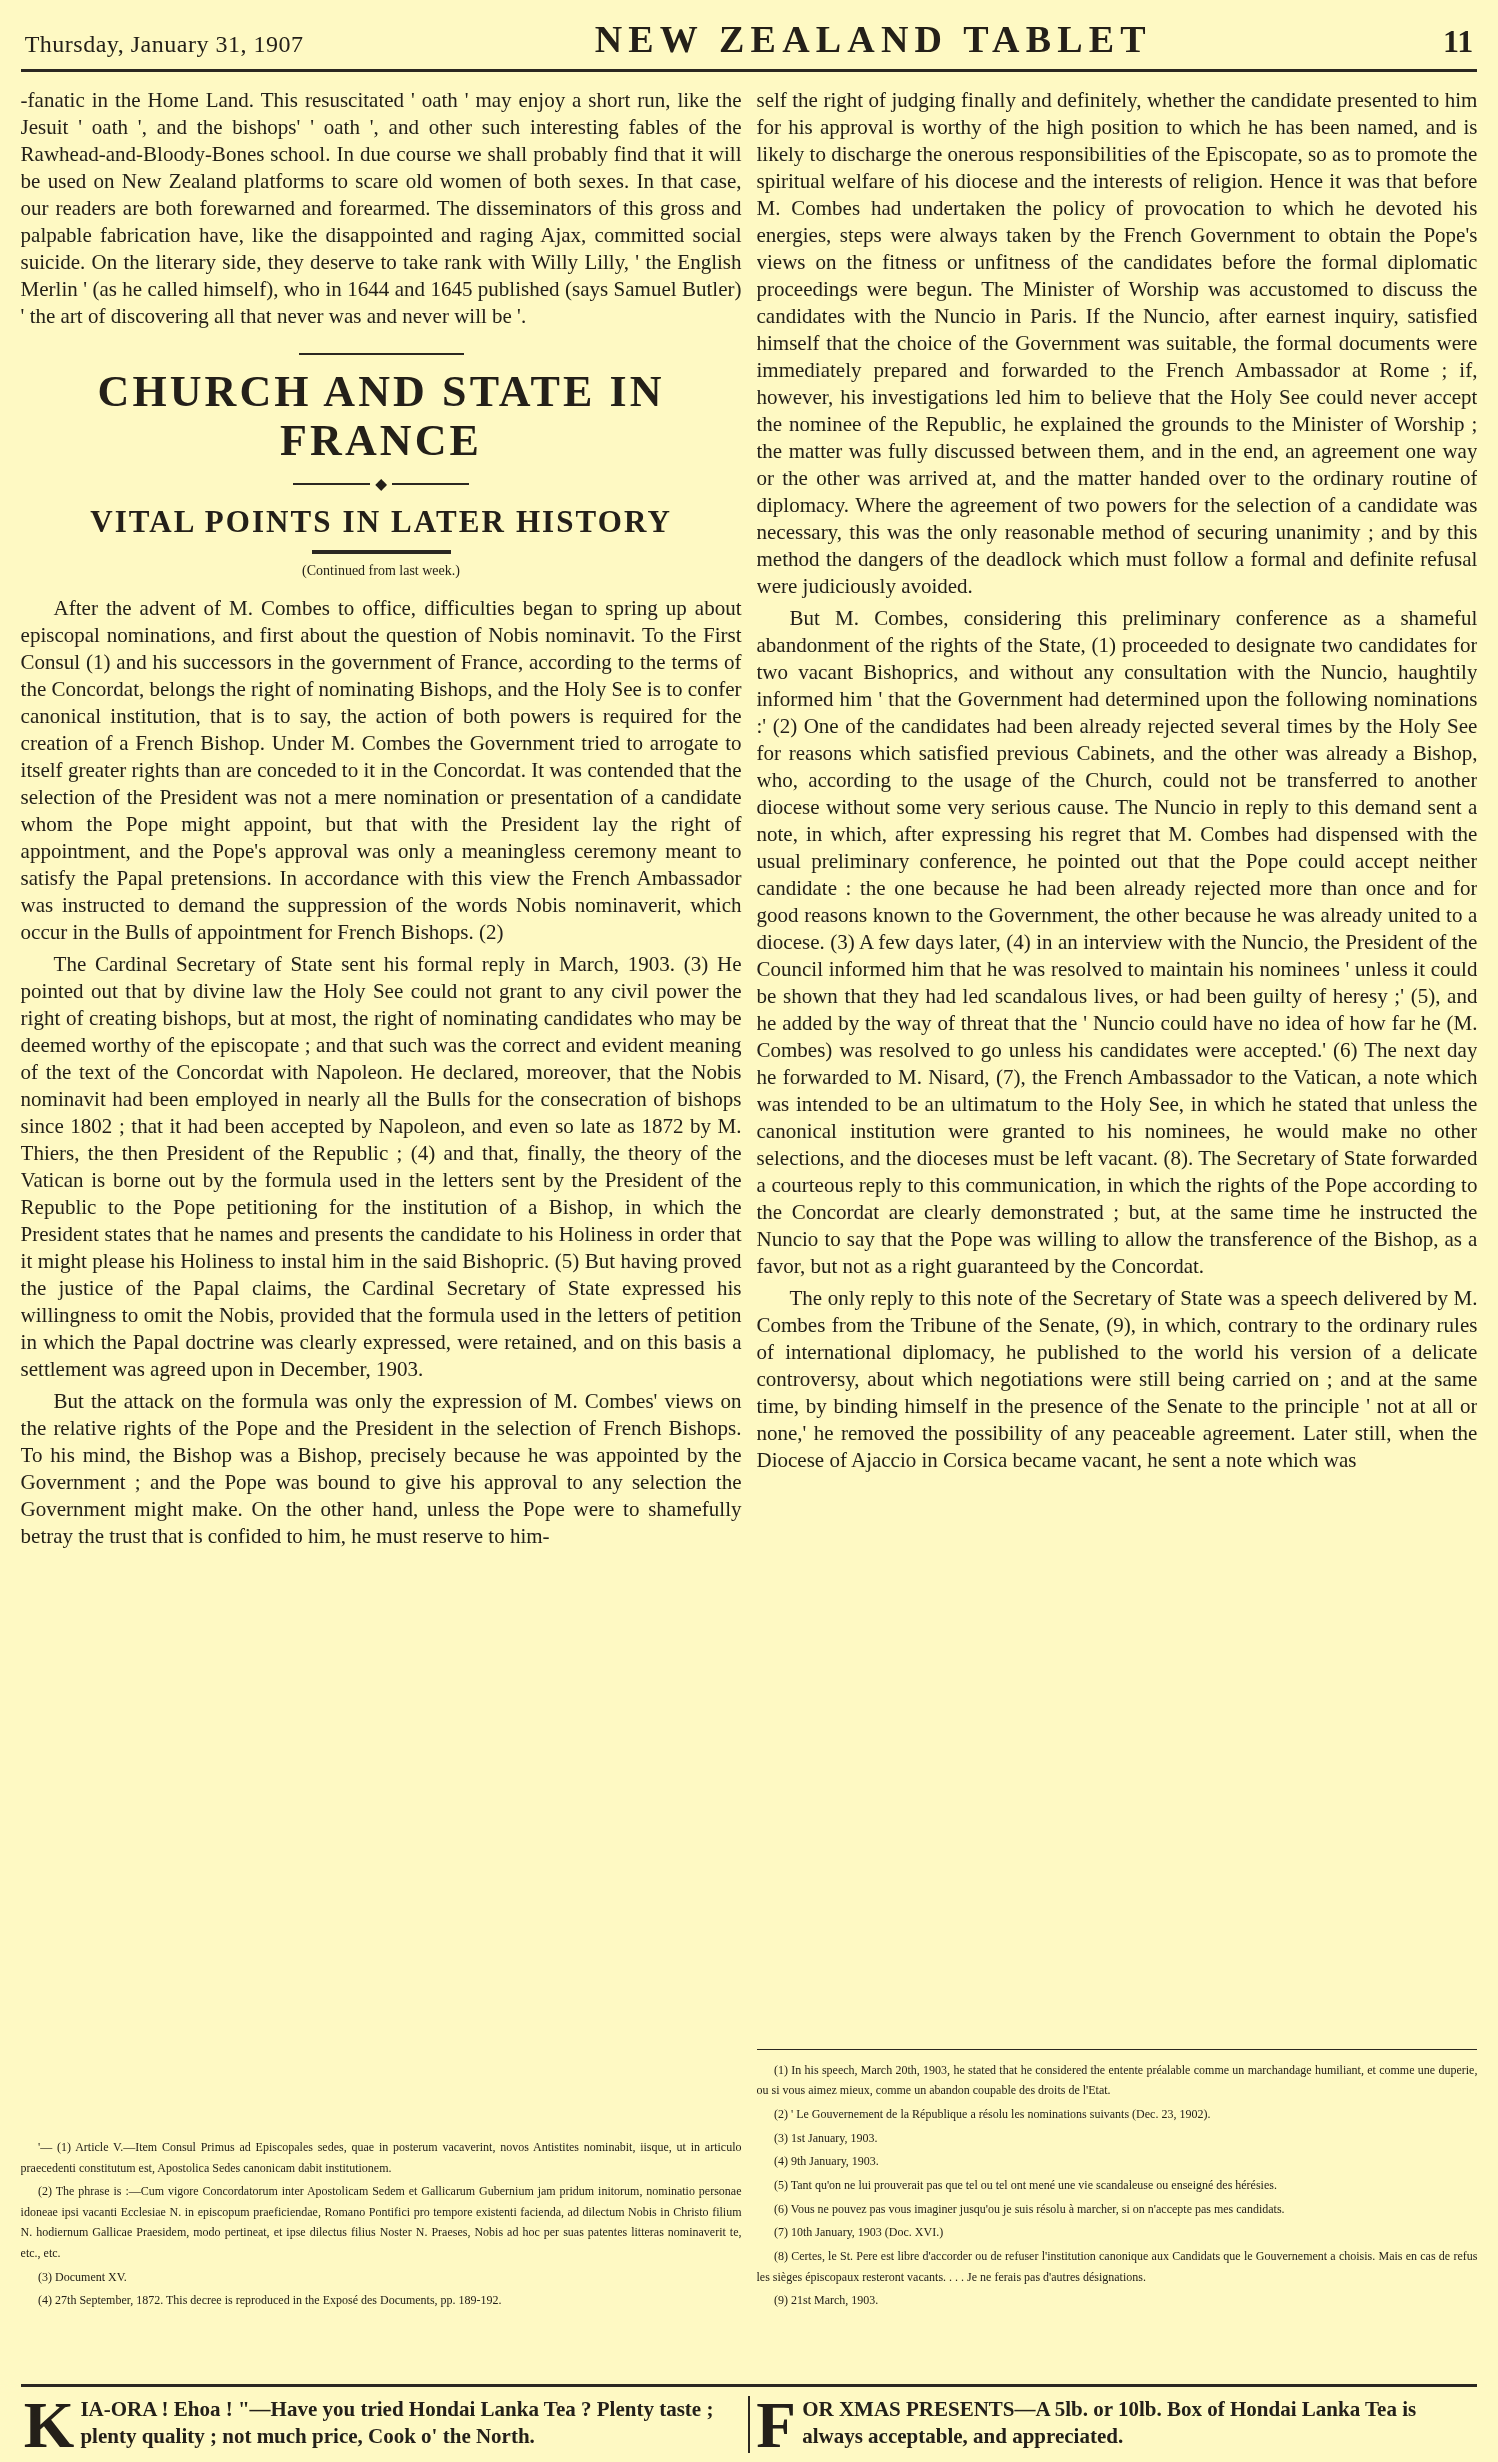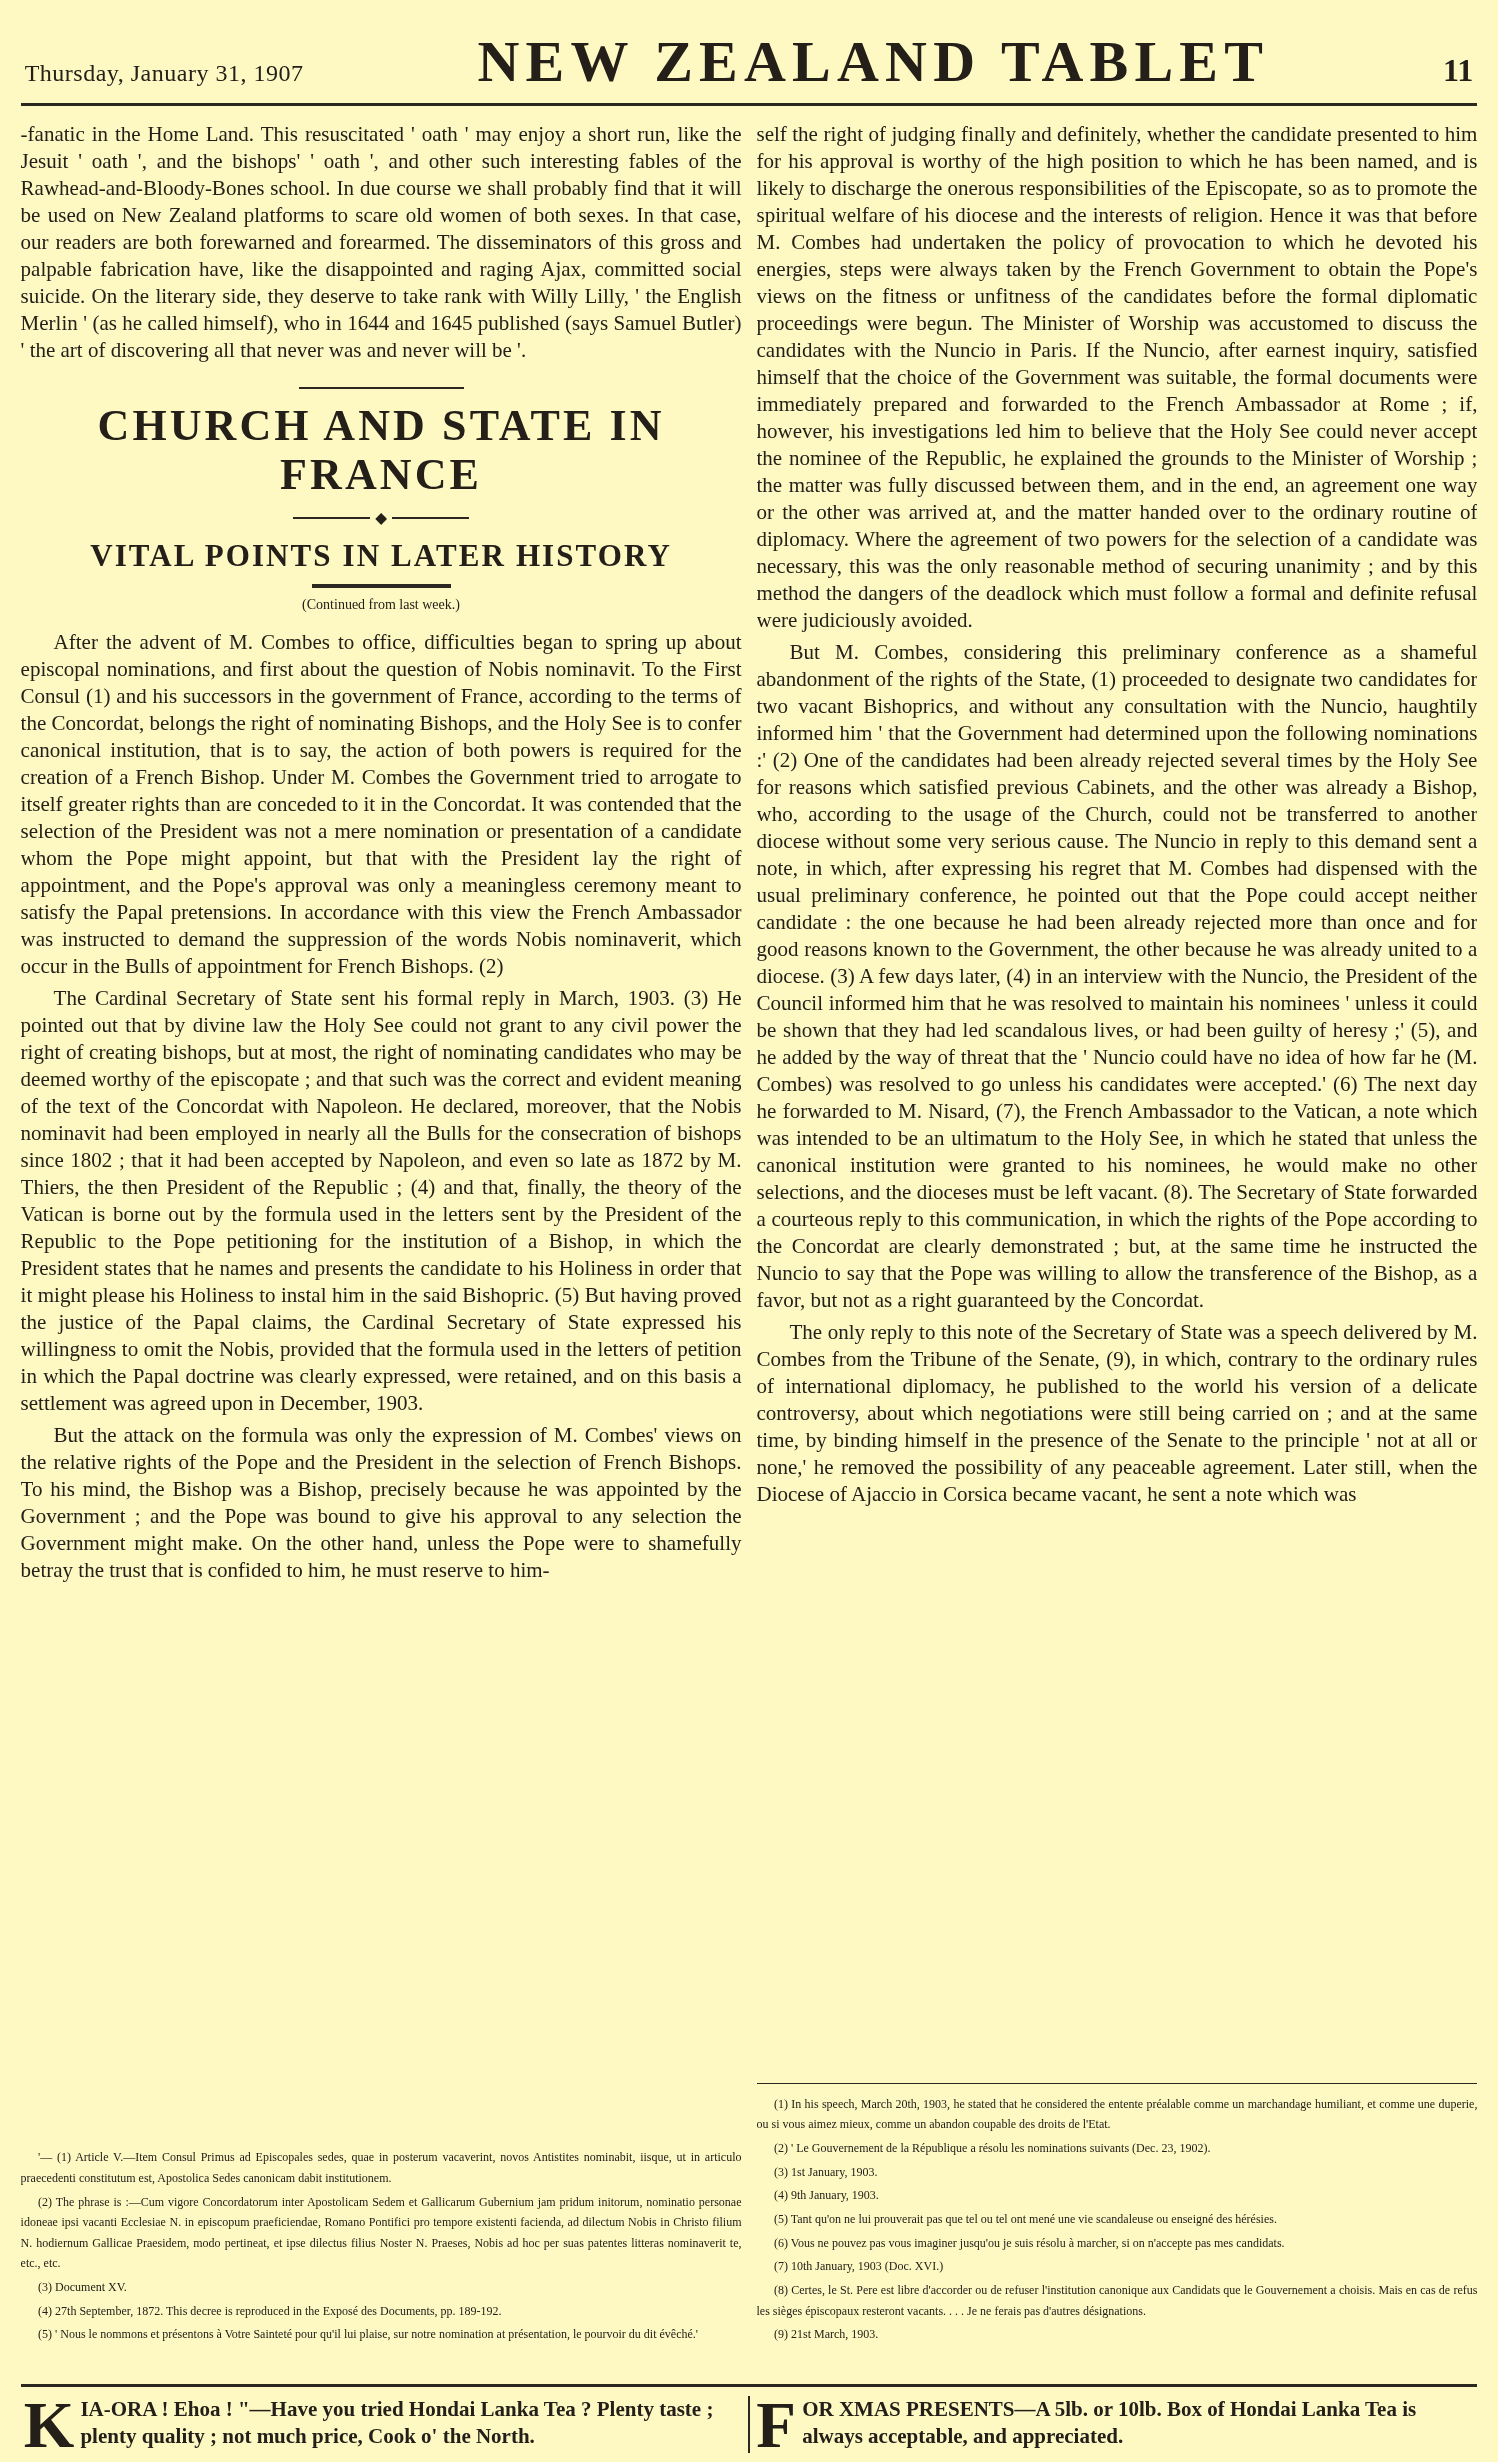--- a/index.html
+++ b/index.html
@@ -15,21 +15,21 @@
     overflow: hidden;
   }
   
   .masthead-row {
     display: flex;
     justify-content: space-between;
     align-items: baseline;
     padding: 3.1px 4.1px 7.2px 4.1px;
   }
   .date { font-size: 24px; letter-spacing: 0.5px; }
-  .masthead { font-size: 58px; font-weight: bold; letter-spacing: 6.2px; margin-top: 11px; }
+  .masthead { font-size: 38px; font-weight: bold; letter-spacing: 6.2px; }
   .pagenum { font-size: 32px; font-weight: bold; }
   .header-rule { border-bottom: 3.1px solid #2b2822; }
 
   
   .columns {
     display: flex;
     gap: 15px;
     margin-top: 15.4px;
     height: 2227px;
   }
@@ -137,21 +137,20 @@
 
       <p class="body">After the advent of M. Combes to office, difficulties began to spring up about episcopal nominations, and first about the question of Nobis nominavit.  To the First Consul (1) and his successors in the government of France, according to the terms of the Concordat, belongs the right of nominating Bishops, and the Holy See is to confer canonical institution, that is to say, the action of both powers is required for the creation of a French Bishop.  Under M. Combes the Government tried to arrogate to itself greater rights than are conceded to it in the Concordat.  It was contended that the selection of the President was not a mere nomination or presentation of a candidate whom the Pope might appoint, but that with the President lay the right of appointment, and the Pope's approval was only a meaningless ceremony meant to satisfy the Papal pretensions.  In accordance with this view the French Ambassador was instructed to demand the suppression of the words Nobis nominaverit, which occur in the Bulls of appointment for French Bishops. (2)</p>
       <p class="body">The Cardinal Secretary of State sent his formal reply in March, 1903. (3)  He pointed out that by divine law the Holy See could not grant to any civil power the right of creating bishops, but at most, the right of nominating candidates who may be deemed worthy of the episcopate ; and that such was the correct and evident meaning of the text of the Concordat with Napoleon.  He declared, moreover, that the Nobis nominavit had been employed in nearly all the Bulls for the consecration of bishops since 1802 ; that it had been accepted by Napoleon, and even so late as 1872 by M. Thiers, the then President of the Republic ; (4) and that, finally, the theory of the Vatican is borne out by the formula used in the letters sent by the President of the Republic to the Pope petitioning for the institution of a Bishop, in which the President states that he names and presents the candidate to his Holiness in order that it might please his Holiness to instal him in the said Bishopric. (5)  But having proved the justice of the Papal claims, the Cardinal Secretary of State expressed his willingness to omit the Nobis, provided that the formula used in the letters of petition in which the Papal doctrine was clearly expressed, were retained, and on this basis a settlement was agreed upon in December, 1903.</p>
       <p class="body">But the attack on the formula was only the expression of M. Combes' views on the relative rights of the Pope and the President in the selection of French Bishops.  To his mind, the Bishop was a Bishop, precisely because he was appointed by the Government ; and the Pope was bound to give his approval to any selection the Government might make.  On the other hand, unless the Pope were to shamefully betray the trust that is confided to him, he must reserve to him-</p>
 
       <div class="footnotes">
         <p class="fn">'— (1) Article V.—Item Consul Primus ad Episcopales sedes, quae in posterum vacaverint, novos Antistites nominabit, iisque, ut in articulo praecedenti constitutum est, Apostolica Sedes canonicam dabit institutionem.</p>
         <p class="fn">(2) The phrase is :—Cum vigore Concordatorum inter Apostolicam Sedem et Gallicarum Gubernium jam pridum initorum, nominatio personae idoneae ipsi vacanti Ecclesiae N. in episcopum praeficiendae, Romano Pontifici pro tempore existenti facienda, ad dilectum Nobis in Christo filium N. hodiernum Gallicae Praesidem, modo pertineat, et ipse dilectus filius Noster N. Praeses, Nobis ad hoc per suas patentes litteras nominaverit te, etc., etc.</p>
         <p class="fn">(3) Document XV.</p>
         <p class="fn">(4) 27th September, 1872.  This decree is reproduced in the Exposé des Documents, pp. 189-192.</p>
-        <p class="fn">(5) ' Nous le nommons et présentons à Votre Sainteté pour qu'il lui plaise, sur notre nomination at présentation, le pourvoir du dit évêché.'</p>
       </div>
     </section>
 
     <section class="col">
       <p class="body noindent">self the right of judging finally and definitely, whether the candidate presented to him for his approval is worthy of the high position to which he has been named, and is likely to discharge the onerous responsibilities of the Episcopate, so as to promote the spiritual welfare of his diocese and the interests of religion.  Hence it was that before M. Combes had undertaken the policy of provocation to which he devoted his energies, steps were always taken by the French Government to obtain the Pope's views on the fitness or unfitness of the candidates before the formal diplomatic proceedings were begun.  The Minister of Worship was accustomed to discuss the candidates with the Nuncio in Paris.  If the Nuncio, after earnest inquiry, satisfied himself that the choice of the Government was suitable, the formal documents were immediately prepared and forwarded to the French Ambassador at Rome ; if, however, his investigations led him to believe that the Holy See could never accept the nominee of the Republic, he explained the grounds to the Minister of Worship ; the matter was fully discussed between them, and in the end, an agreement one way or the other was arrived at, and the matter handed over to the ordinary routine of diplomacy.  Where the agreement of two powers for the selection of a candidate was necessary, this was the only reasonable method of securing unanimity ; and by this method the dangers of the deadlock which must follow a formal and definite refusal were judiciously avoided.</p>
       <p class="body">But M. Combes, considering this preliminary conference as a shameful abandonment of the rights of the State, (1) proceeded to designate two candidates for two vacant Bishoprics, and without any consultation with the Nuncio, haughtily informed him ' that the Government had determined upon the following nominations :' (2)  One of the candidates had been already rejected several times by the Holy See for reasons which satisfied previous Cabinets, and the other was already a Bishop, who, according to the usage of the Church, could not be transferred to another diocese without some very serious cause.  The Nuncio in reply to this demand sent a note, in which, after expressing his regret that M. Combes had dispensed with the usual preliminary conference, he pointed out that the Pope could accept neither candidate : the one because he had been already rejected more than once and for good reasons known to the Government, the other because he was already united to a diocese. (3)  A few days later, (4) in an interview with the Nuncio, the President of the Council informed him that he was resolved to maintain his nominees ' unless it could be shown that they had led scandalous lives, or had been guilty of heresy ;' (5), and he added by the way of threat that the ' Nuncio could have no idea of how far he (M. Combes) was resolved to go unless his candidates were accepted.' (6)  The next day he forwarded to M. Nisard, (7), the French Ambassador to the Vatican, a note which was intended to be an ultimatum to the Holy See, in which he stated that unless the canonical institution were granted to his nominees, he would make no other selections, and the dioceses must be left vacant. (8).  The Secretary of State forwarded a courteous reply to this communication, in which the rights of the Pope according to the Concordat are clearly demonstrated ; but, at the same time he instructed the Nuncio to say that the Pope was willing to allow the transference of the Bishop, as a favor, but not as a right guaranteed by the Concordat.</p>
       <p class="body">The only reply to this note of the Secretary of State was a speech delivered by M. Combes from the Tribune of the Senate, (9), in which, contrary to the ordinary rules of international diplomacy, he published to the world his version of a delicate controversy, about which negotiations were still being carried on ; and at the same time, by binding himself in the presence of the Senate to the principle ' not at all or none,' he removed the possibility of any peaceable agreement.  Later still, when the Diocese of Ajaccio in Corsica became vacant, he sent a note which was</p>
 
       <div class="footnotes">
         <div class="fn-rule"></div>

